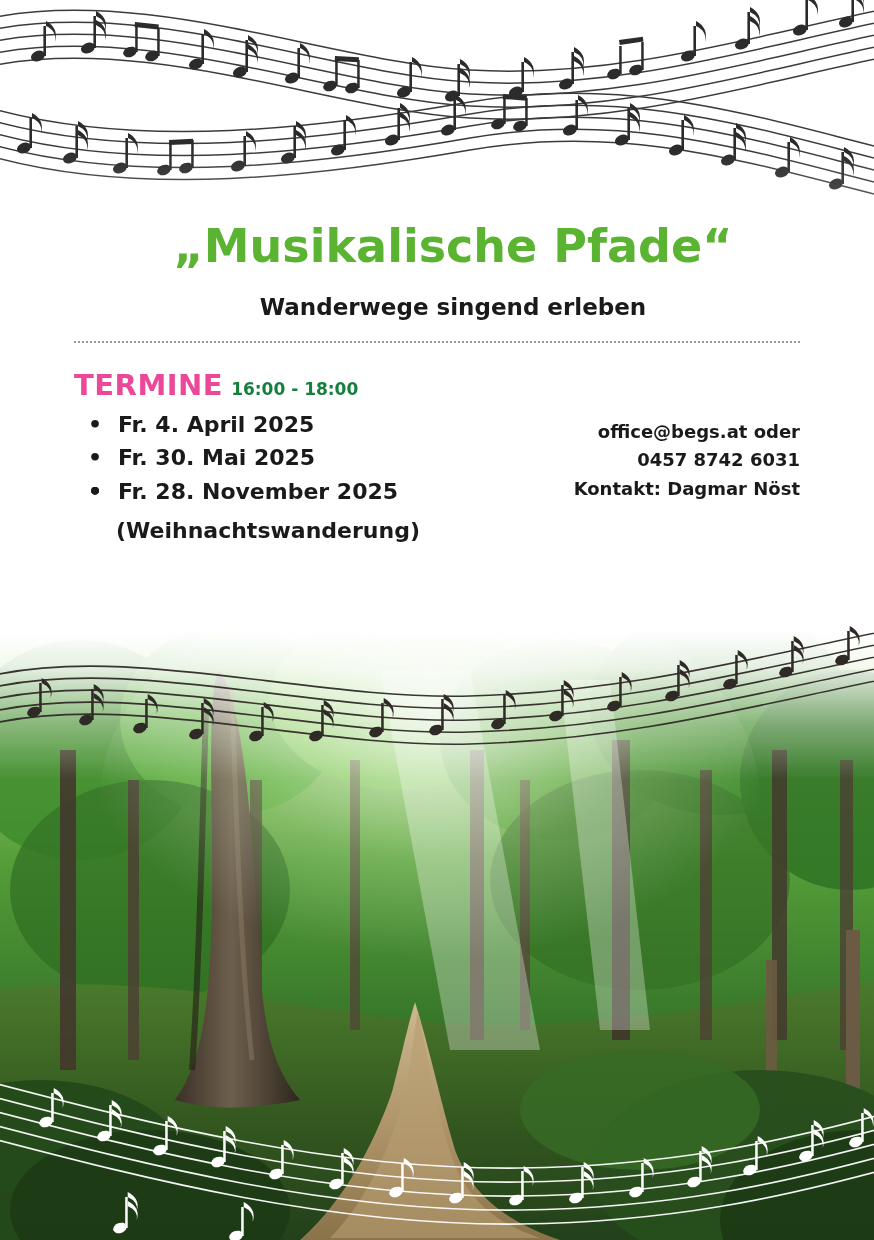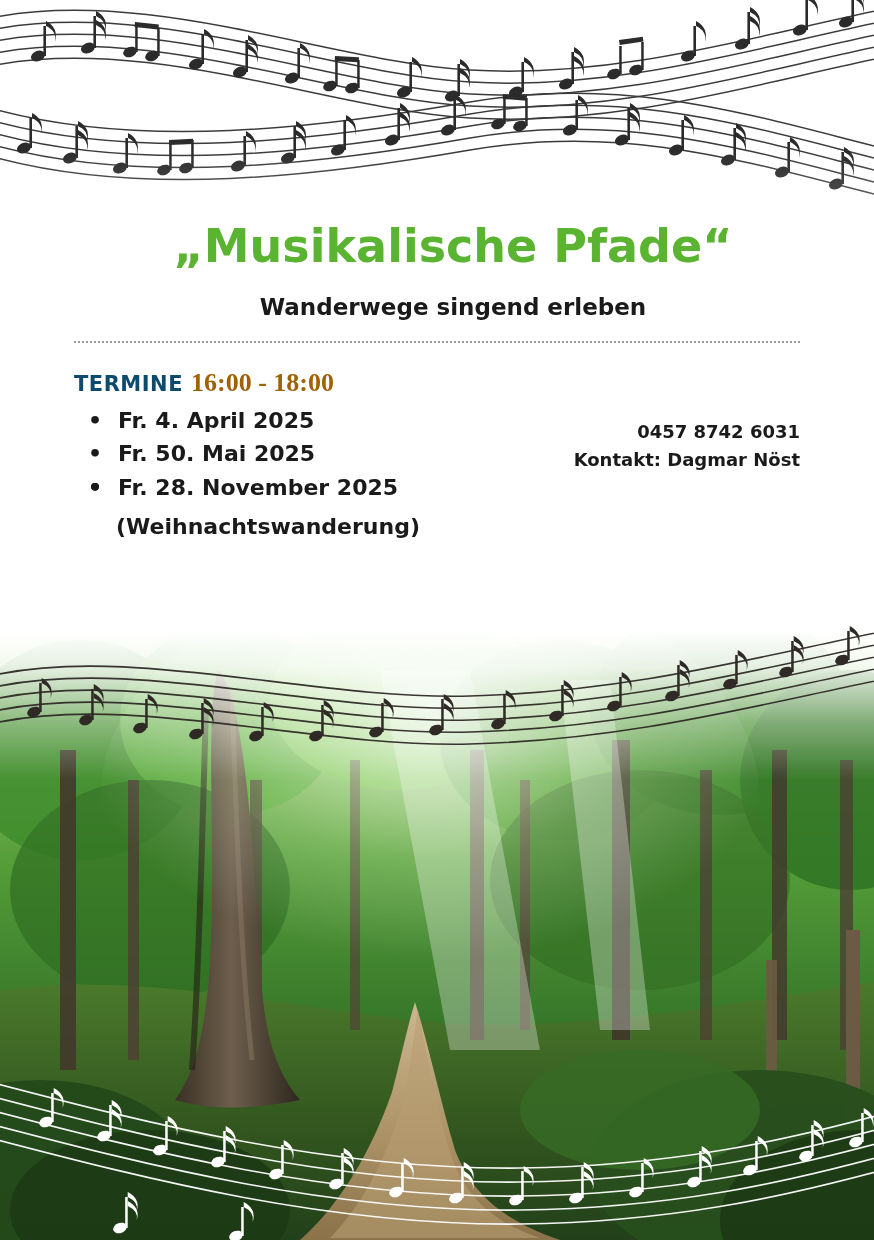--- a/index.html
+++ b/index.html
@@ -66,32 +66,31 @@
     position: absolute;
     left: 74px;
     top: 368px;
     width: 420px;
   }
   .termine-line {
     margin: 0 0 6px 0;
     white-space: nowrap;
   }
   .termine-label {
-    font-size: 21px;
-    font-weight: bold;
-    color: #0c4a6e;
+    font-size: 29px;
+    font-weight: bold;
+    color: #ec4899;
     letter-spacing: 0.5px;
     text-align: center;
   }
   .termine-time {
-    font-size: 26px;
-    font-weight: bold;
-    color: #a16207;
+    font-size: 17px;
+    font-weight: bold;
+    color: #15803d;
     margin-left: 8px;
-    font-family: Liberation Serif, serif;
   }
   ul.date-list {
     list-style: none;
     margin: 4px 0 0 0;
     padding: 0;
   }
   ul.date-list li {
     position: relative;
     font-size: 22px;
     font-weight: bold;
@@ -288,37 +287,38 @@
     <div class="termine-line">
       <span class="termine-label">TERMINE</span><span class="termine-time">16:00 - 18:00</span>
     </div>
     <ul class="date-list">
       <li>
         <span class="bullet">•</span>
         <span>Fr. 4. April 2025</span>
       </li>
       <li>
         <span class="bullet">•</span>
-        <span>Fr. 50. Mai 2025</span>
+        <span>Fr. 30. Mai 2025</span>
       </li>
       <li>
         <span class="bullet">•</span>
       </li>
       <li>
         <span class="bullet">•</span>
       </li>
       <li>
         <span class="bullet">•</span>
         <span>Fr. 28. November 2025</span>
       </li>
     </ul>
     <p class="date-note">(Weihnachtswanderung)</p>
   </div>
 
   <div class="reg-block">
+    <p class="reg-line">office@begs.at oder</p>
     <p class="reg-line">0457 8742 6031</p>
     <p class="reg-line">Kontakt: Dagmar Nöst</p>
   </div>
 
   <div class="photo">
     <svg width="874" height="610" viewBox="0 0 874 610" xmlns="http://www.w3.org/2000/svg" aria-hidden="true">
       <defs>
         <linearGradient id="sky" x1="0" y1="0" x2="0" y2="1">
           <stop offset="0%" stop-color="#eaf5e0"></stop>
           <stop offset="35%" stop-color="#c6e3a6"></stop>

